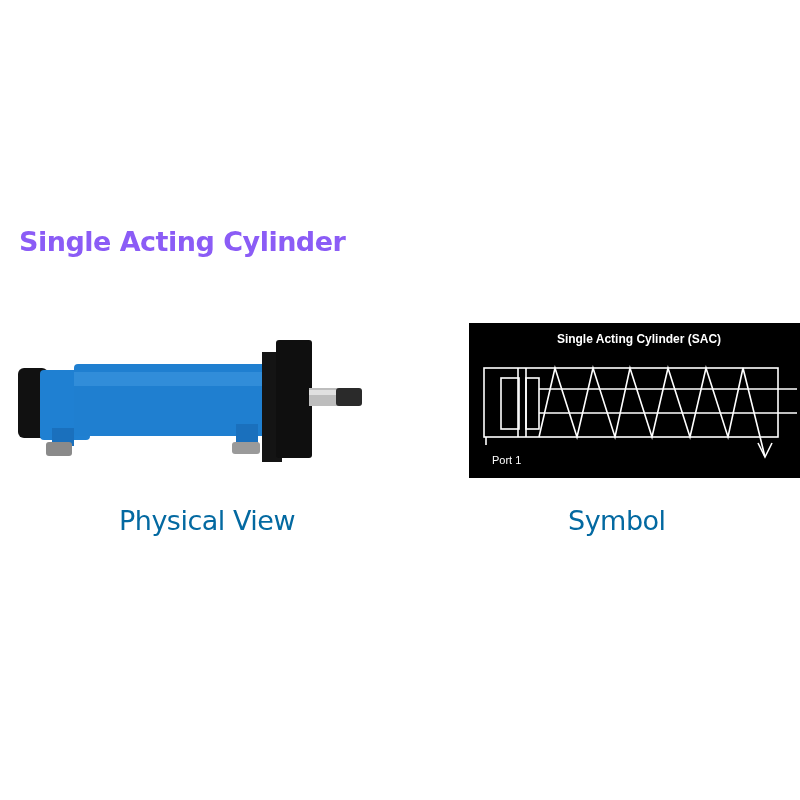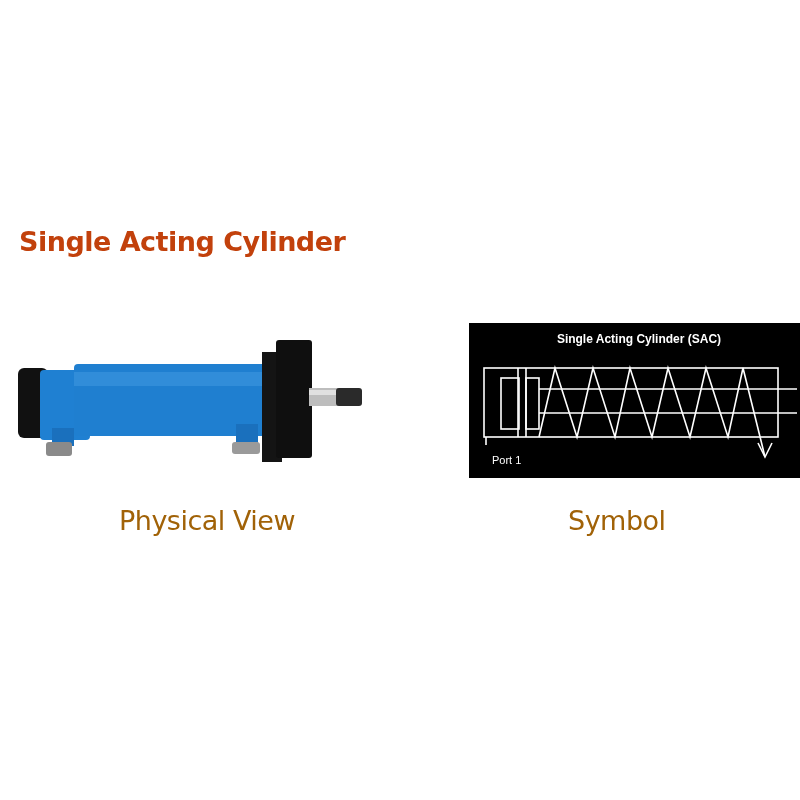--- a/index.html
+++ b/index.html
@@ -1,21 +1,21 @@
 <!DOCTYPE html>
 <html><head>
 <meta charset="utf-8">
 <style>
   html, body { margin: 0; padding: 0; background: #ffffff; }
   body { width: 800px; height: 800px; position: relative; overflow: hidden; font-family: "Liberation Sans", sans-serif; }
-  .title { position: absolute; left: 19px; top: 226px; font-size: 27px; font-weight: bold; color: #c2410c; font-family: "DejaVu Sans", sans-serif; letter-spacing: -0.5px; }
+  .title { position: absolute; left: 19px; top: 226px; font-size: 27px; font-weight: bold; color: #8b5cf6; font-family: "DejaVu Sans", sans-serif; letter-spacing: -0.5px; }
   .photo { position: absolute; left: 14px; top: 328px; width: 352px; height: 135px; }
   .symbol-box { position: absolute; left: 469px; top: 323px; width: 340px; height: 155px; background: #000; padding-left: 15px; }
   .symbol-box svg { position: absolute; left: 0; top: 0; }
-  .caption { position: absolute; top: 505px; font-size: 27px; color: #a16207; font-family: "DejaVu Sans", sans-serif; letter-spacing: -0.5px; }
+  .caption { position: absolute; top: 505px; font-size: 27px; color: #0369a1; font-family: "DejaVu Sans", sans-serif; letter-spacing: -0.5px; }
   .cap-left { left: 119px; }
   .cap-right { left: 568px; text-align: center; }
 </style>
 </head>
 <body>
 
 <div class="title">Single Acting Cylinder</div>
 
 <div class="photo">
   <svg width="352" height="135" viewBox="0 0 352 135">

